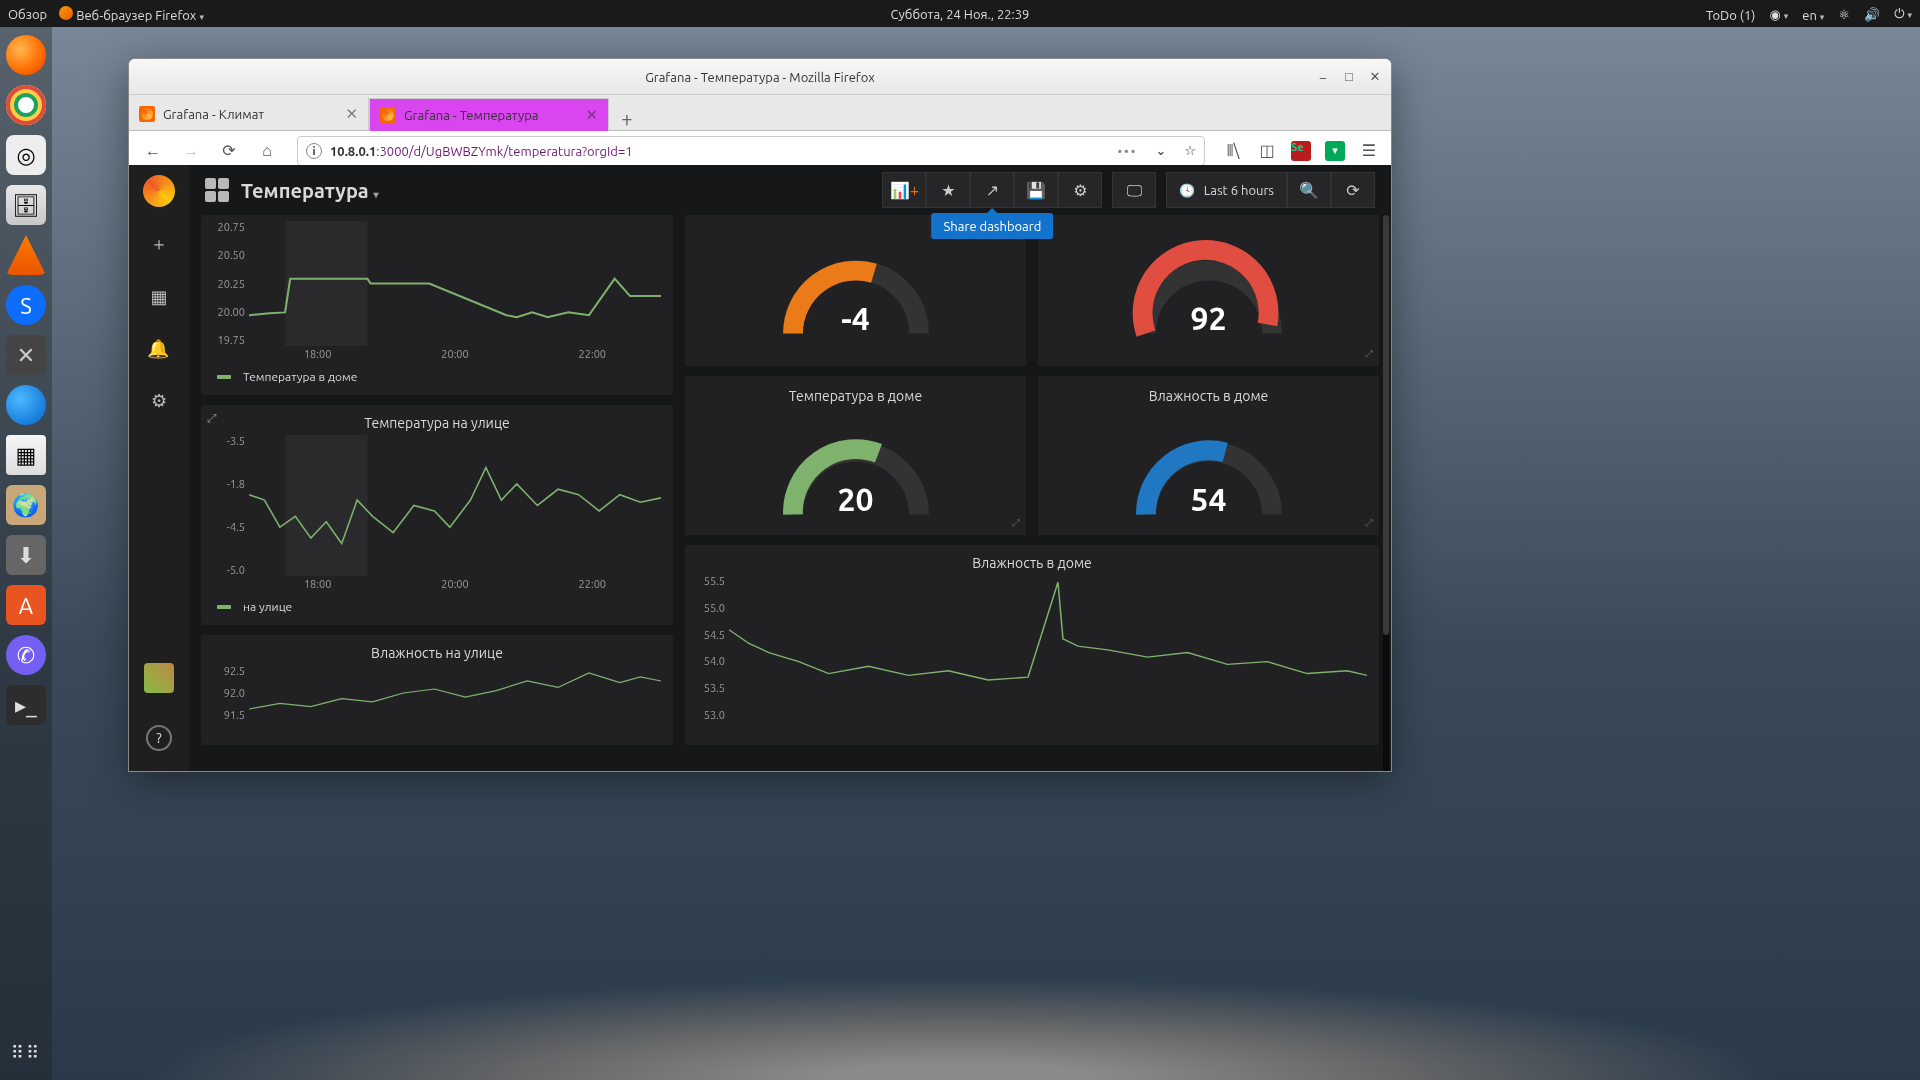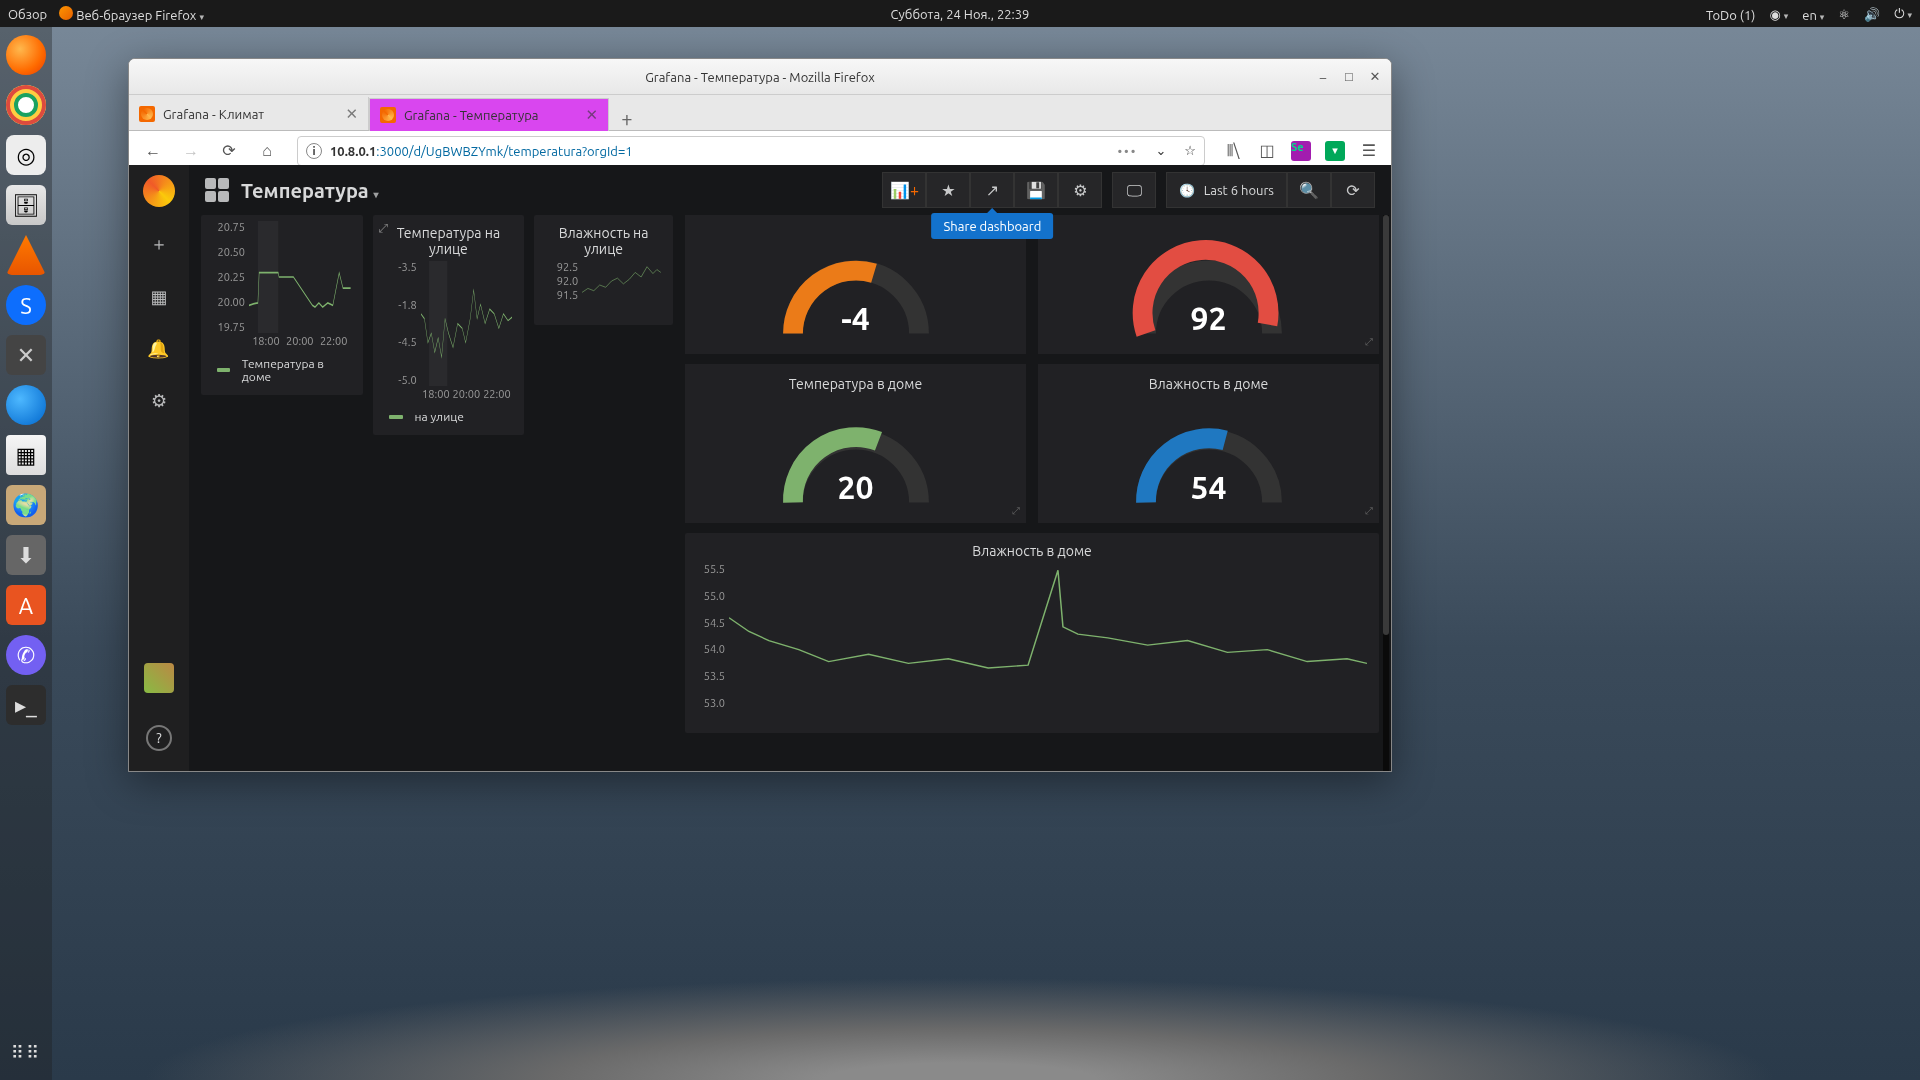--- a/index.html
+++ b/index.html
@@ -58,24 +58,24 @@
 .tab .grafana-fav::after{content:"";position:absolute;inset:2px;background:conic-gradient(from -45deg,#f46800,#ffb84d,#f46800);border-radius:50%}
 .tab-close{margin-left:auto;opacity:.6;font-size:15px}
 .newtab{width:36px;display:flex;align-items:center;justify-content:center;font-size:20px;color:#666}
 
 .navbar{height:40px;background:#fff;display:flex;align-items:center;padding:0 8px;gap:6px;border-bottom:1px solid #ddd}
 .navbtn{width:32px;height:32px;display:flex;align-items:center;justify-content:center;color:#555;font-size:16px;border-radius:4px}
 .navbtn.dis{opacity:.35}
 .urlbar{flex:1;height:30px;border:1px solid #ccc;border-radius:4px;display:flex;align-items:center;padding:0 8px;gap:8px;font-size:13px;color:#333;margin:0 8px}
 .urlbar .info{width:16px;height:16px;display:flex;align-items:center;justify-content:center;border:1px solid #888;border-radius:50%;font-size:11px;font-weight:600}
 .urlbar .host{font-weight:600}
-.urlbar .path{color:#0369a1}
+.urlbar .path{color:#701a75}
 .urlbar .dots{margin-left:auto;letter-spacing:2px;color:#888}
 .ricon{width:28px;height:28px;display:flex;align-items:center;justify-content:center;color:#555;font-size:16px}
-.selenium{background:#a21caf;color:#0d8;font-size:11px;font-weight:700;border-radius:3px;width:20px;height:20px}
+.selenium{background:#b91c1c;color:#0d8;font-size:11px;font-weight:700;border-radius:3px;width:20px;height:20px}
 .kaspersky{background:#00a859;border-radius:3px;width:20px;height:20px;position:relative}
 .kaspersky::after{content:"▾";color:#fff;position:absolute;inset:0;display:flex;align-items:center;justify-content:center;font-size:11px}
 
 
 .grafana{position:absolute;top:106px;left:0;right:0;bottom:0;background:#161719;color:#d8d9da;display:flex}
 .gside{width:60px;background:#1f1f20;display:flex;flex-direction:column;align-items:center;padding:10px 0;gap:22px}
 .glogo{width:32px;height:32px;border-radius:50%;background:conic-gradient(from -45deg,#f05a28,#fbca0a,#f05a28);position:relative}
 .gico{width:30px;height:30px;display:flex;align-items:center;justify-content:center;font-size:18px;color:#b8b9ba}
 .gavatar{width:30px;height:30px;background:linear-gradient(45deg,#8b4,#b84);border-radius:4px;margin-top:auto}
 .ghelp{width:26px;height:26px;border:2px solid #777;border-radius:50%;display:flex;align-items:center;justify-content:center;font-size:14px;margin:10px 0}
@@ -113,21 +113,21 @@
 
 
 .gauges{display:grid;grid-template-columns:1fr 1fr;gap:12px;flex:1}
 .gauge-panel{background:#212124;padding:8px;display:flex;flex-direction:column;align-items:center;position:relative}
 .gauge-title{font-size:14px;margin-top:4px}
 .gauge{width:180px;height:115px;position:relative;margin-top:8px}
 .gauge svg{width:100%;height:100%;overflow:visible}
 .gauge-val{position:absolute;left:0;right:0;bottom:10px;text-align:center;font-size:32px;font-weight:700;color:#fff}
 .tiny-popout{position:absolute;right:6px;bottom:6px;font-size:10px;color:#666}
 
-.left-col{width:472px;display:flex;flex-direction:row;gap:10px}
+.left-col{width:472px;display:flex;flex-direction:column;gap:10px}
 .right-col{flex:1;display:flex;flex-direction:column;gap:10px}
 </style>
 </head>
 <body>
 
 <div class="desktop"></div>
 
 <div class="topbar">
   <div class="left">
     <span>Обзор</span>

